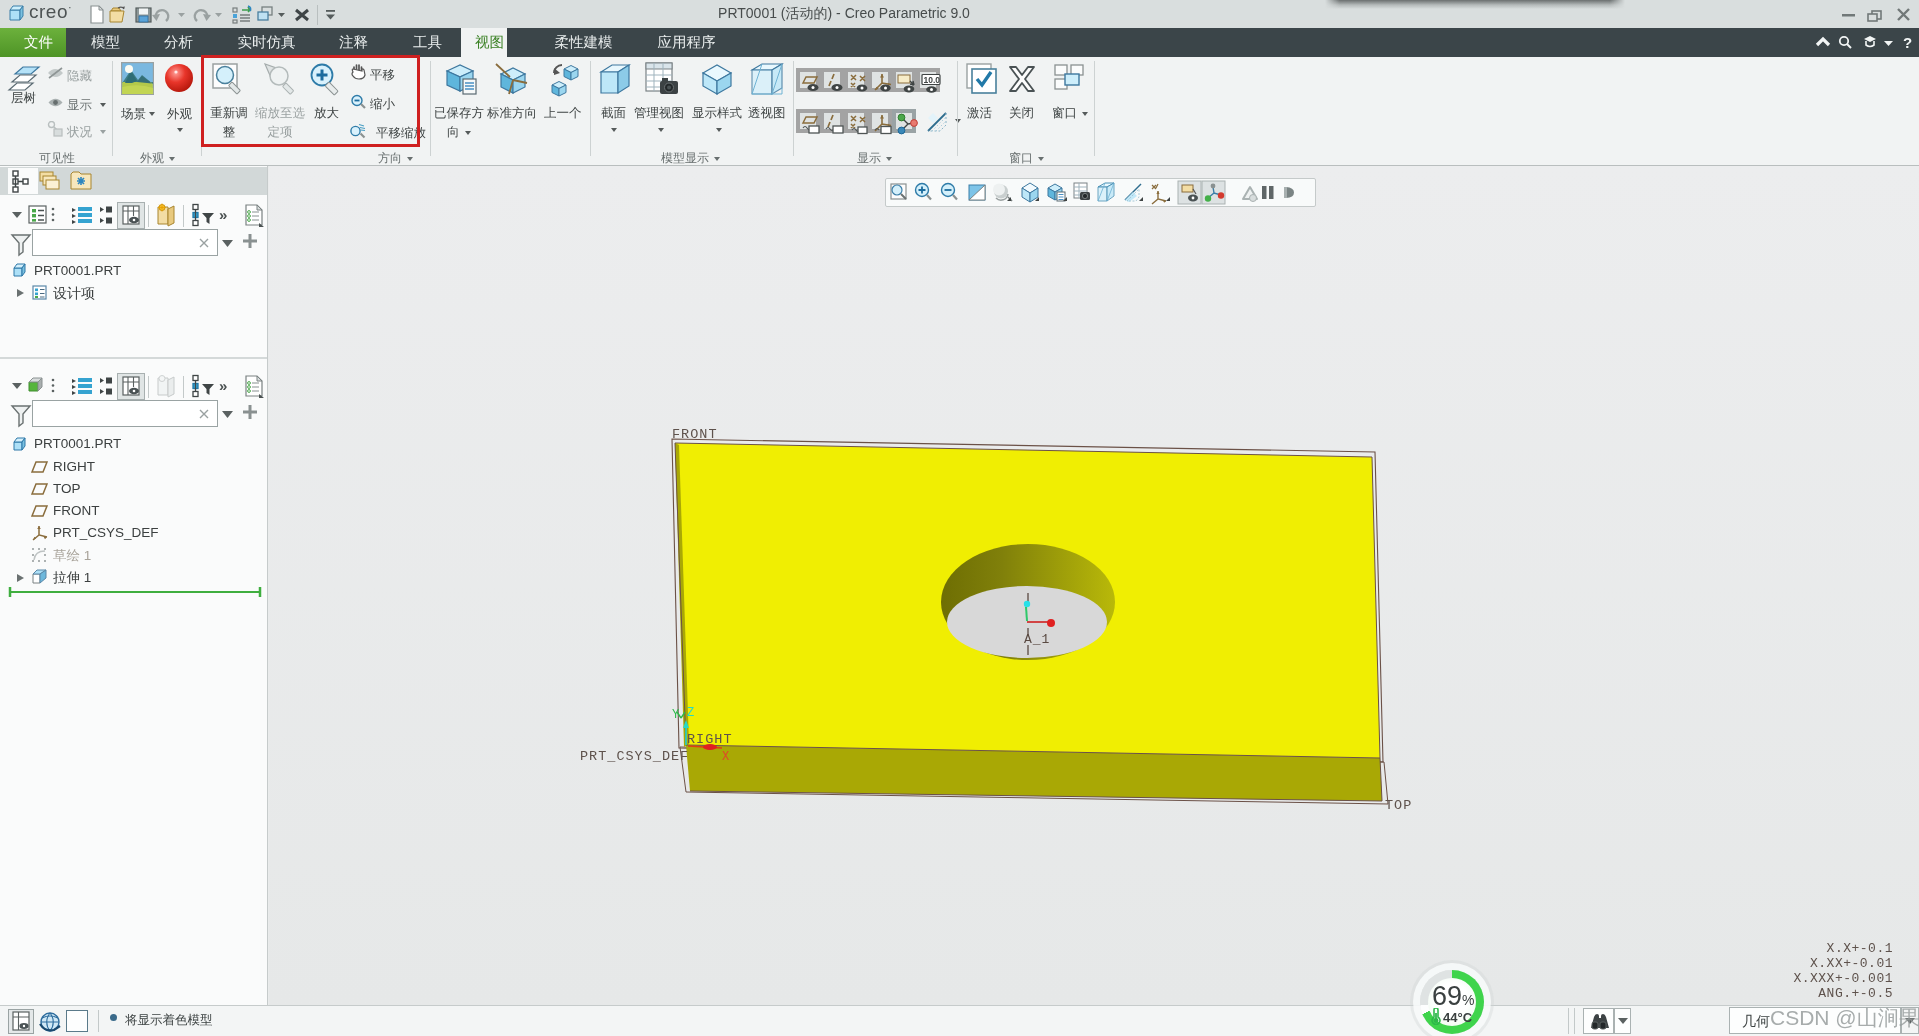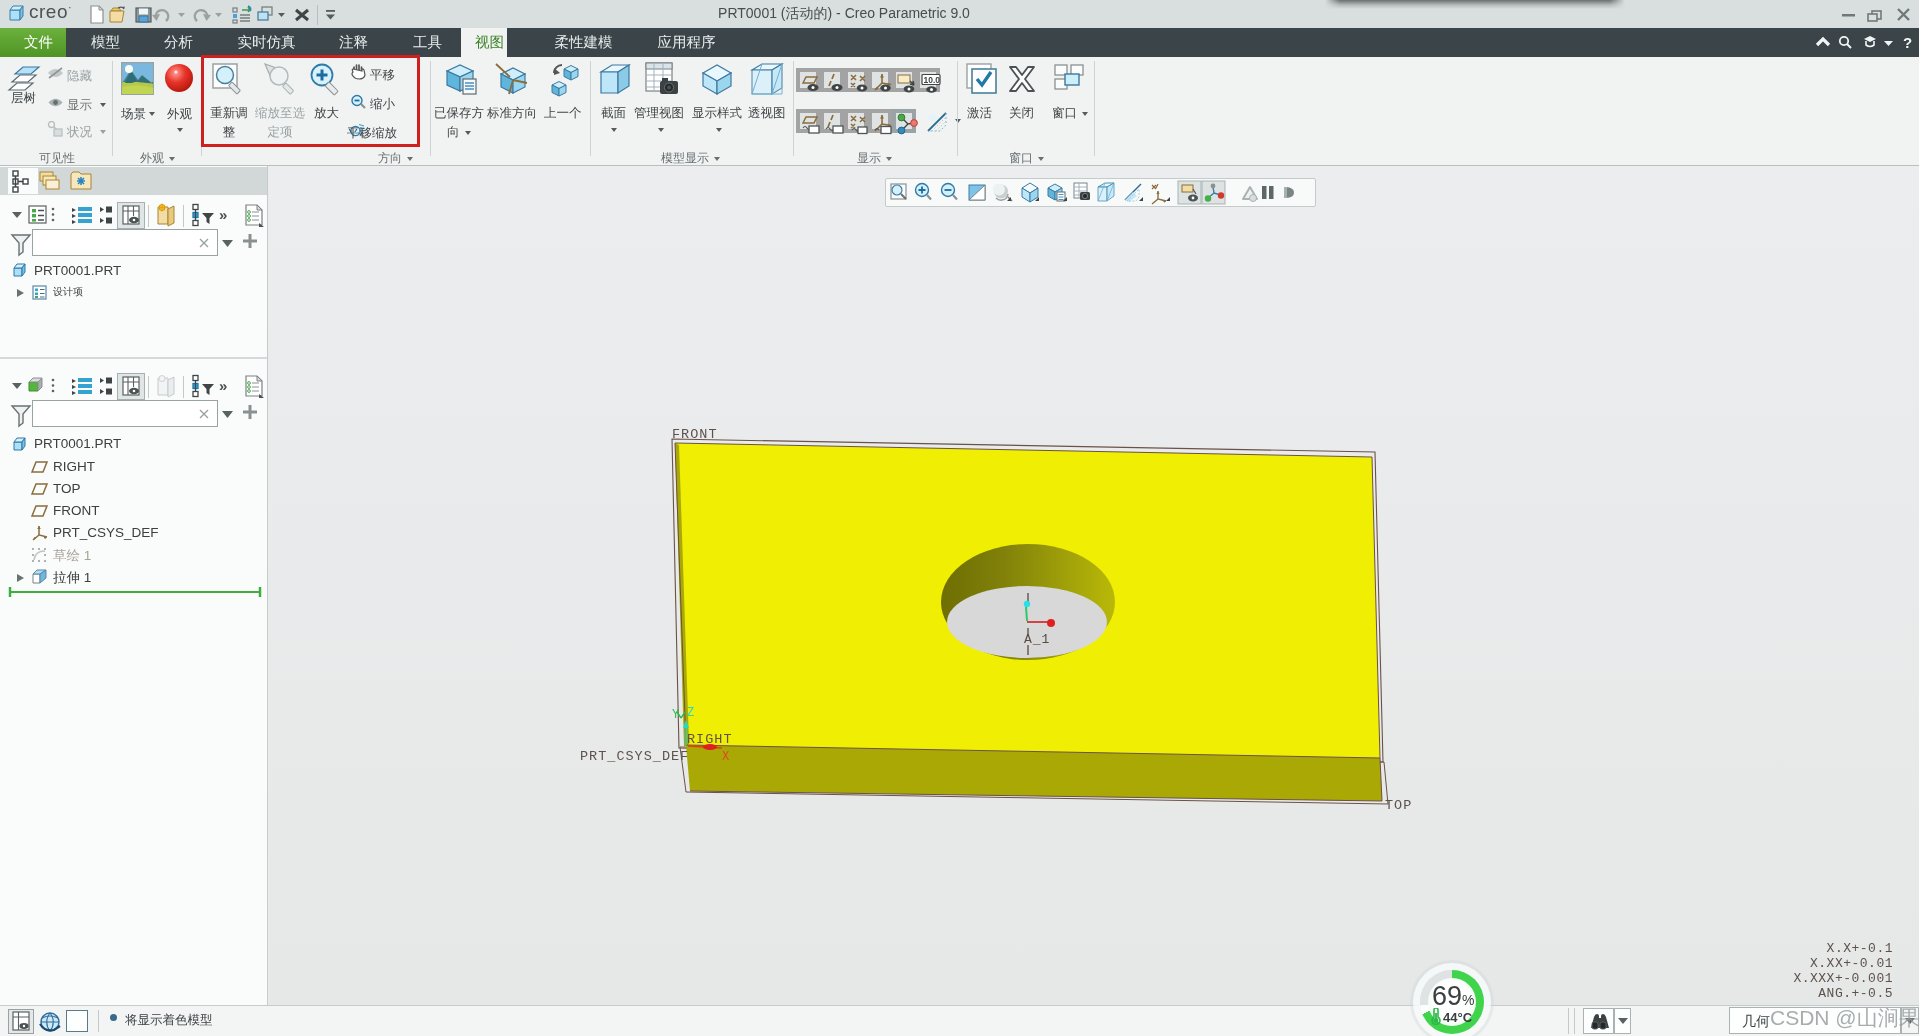--- a/index.html
+++ b/index.html
@@ -209,21 +209,21 @@
       <circle cx="7" cy="6.5" r="5" fill="#d9f1fc" stroke="#2e7ba8" stroke-width="1.4"></circle>
       <path d="M4.5,6.5 h5" stroke="#1c6c9e" stroke-width="1.8"></path>
       <path d="M11,10 l4,4" stroke="#8a9191" stroke-width="2.2"></path>
     </svg>
   <div class="rlabel" style="left:370px;top:38px;">缩小</div>
   <svg class="abs" style="left:349px;top:66px" width="17" height="17" viewBox="0 0 17 17">
       <circle cx="6.5" cy="8" r="4.6" fill="#d9f1fc" stroke="#2e7ba8" stroke-width="1.4"></circle>
       <path d="M10,1.5 l5,1.5 M11,4.5 l5,1 M11.5,7 l4.5,0.5" stroke="#4a9ec4" stroke-width="1.2"></path>
       <path d="M11.5,10.5 l4,4" stroke="#8a9191" stroke-width="2.2"></path>
     </svg>
-  <div class="rlabel" style="left:347px;top:67px;">平移缩放</div>
+  <div class="rlabel" style="left:376px;top:67px;">平移缩放</div>
   <div class="glabel" style="left:378px;">方向 <span class="darr" style="border-top-color:#686f6f"></span></div>
   <div id="redbox"></div>
   <div class="gsep" style="left:430px;"></div>
 
   <svg class="abs" style="left:443px;top:4px" width="36" height="36" viewBox="0 0 36 36">
     <polygon points="4,10 17,4 30,10 17,16" fill="#cdeefb" stroke="#3e789f" stroke-width="1.2"></polygon>
     <polygon points="4,10 17,16 17,30 4,24" fill="#5fb6dc" stroke="#3e789f" stroke-width="1.2"></polygon>
     <polygon points="30,10 17,16 17,30 30,24" fill="#9bd6ef" stroke="#3e789f" stroke-width="1.2"></polygon>
     <rect x="20" y="18" width="13" height="15" fill="#f7f9f9" stroke="#5a6a72" stroke-width="1.2"></rect>
     <path d="M22,22 h9 M22,25 h9 M22,28 h9" stroke="#4a90c4" stroke-width="1.5"></path>
@@ -499,21 +499,21 @@
       <rect x="1" y="1" width="13" height="13" fill="#fff" stroke="#5a88a8" stroke-width="1.2"></rect>
       <g fill="#35a3d0">
         <rect x="3" y="3.5" width="3" height="2.6"></rect>
         <rect x="3" y="7.5" width="3" height="2.6"></rect>
       </g>
       <rect x="3" y="11" width="3" height="2" fill="#4aa84a"></rect>
       <g stroke="#4a6a82" stroke-width="1">
         <path d="M8,4.5 h4.5 M8,8.5 h4.5 M8,12 h4.5"></path>
       </g>
     </svg>
-  <div class="ctxt abs" style="left:53px;top:119px;font-size:10px">设计项</div>
+  <div class="ctxt abs" style="left:53px;top:119px;font-size:14px">设计项</div>
 
   <div class="abs" style="left:0;top:191px;width:267px;height:2px;background:#d4d9d9"></div>
 
   <svg class="abs" style="left:10px;top:210px" width="110" height="20" viewBox="0 0 110 20">
     <path d="M2,7 l10,0 l-5,6 z" fill="#5a6161"></path>
     <polygon points="19,6 28,6 28,15 19,15" fill="#56b53c" stroke="#3e8d2e"></polygon>
       <polygon points="19,6 23,2 32,2 28,6" fill="#d8dcdc" stroke="#8a9191"></polygon>
       <polygon points="28,6 32,2 32,11 28,15" fill="#a8aeae" stroke="#8a9191"></polygon>
     <g fill="#5a6161">
         <circle cx="43" cy="4" r="1.3"></circle>

